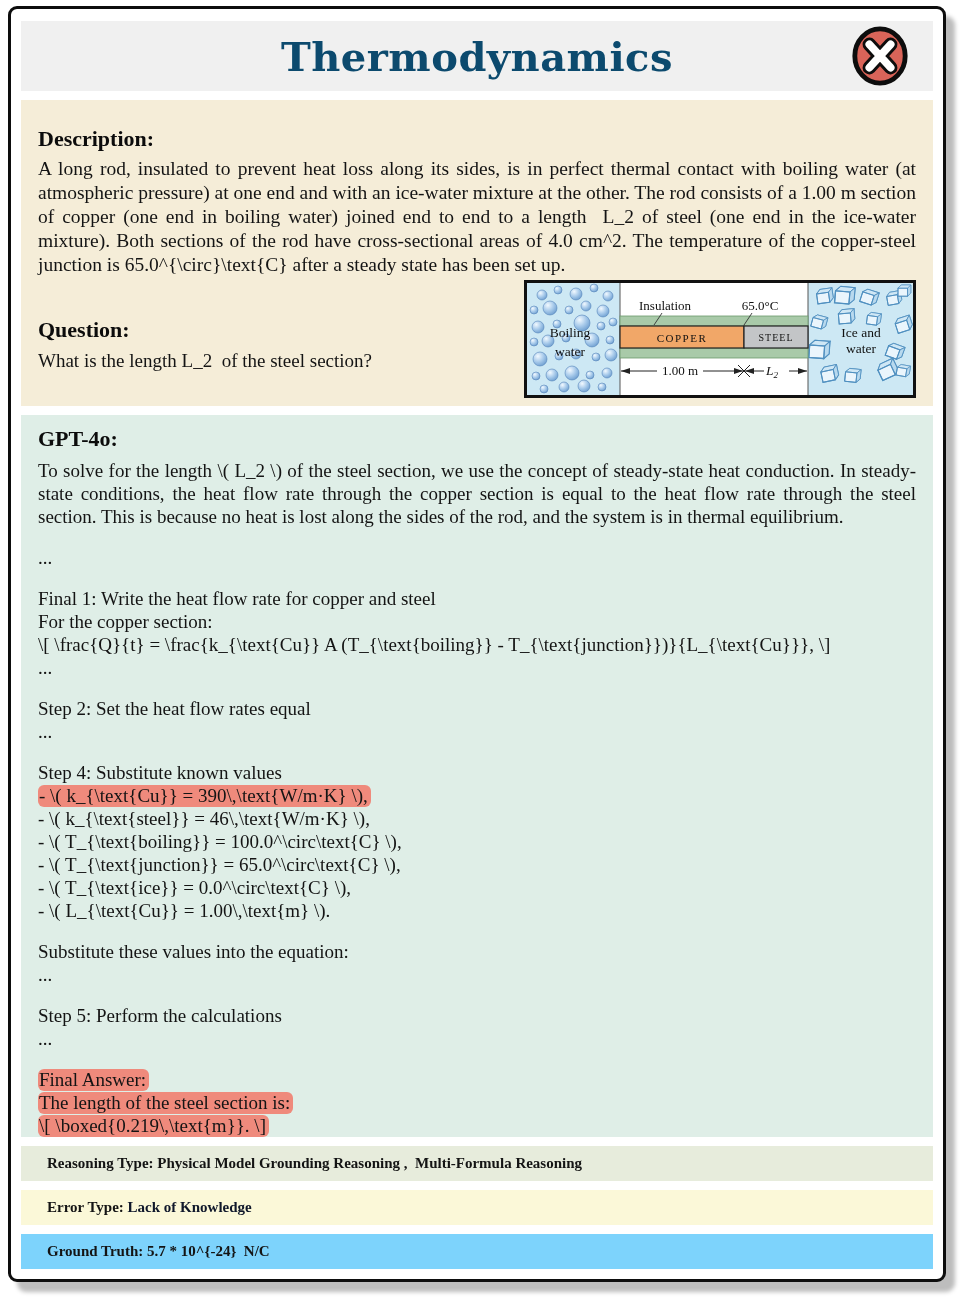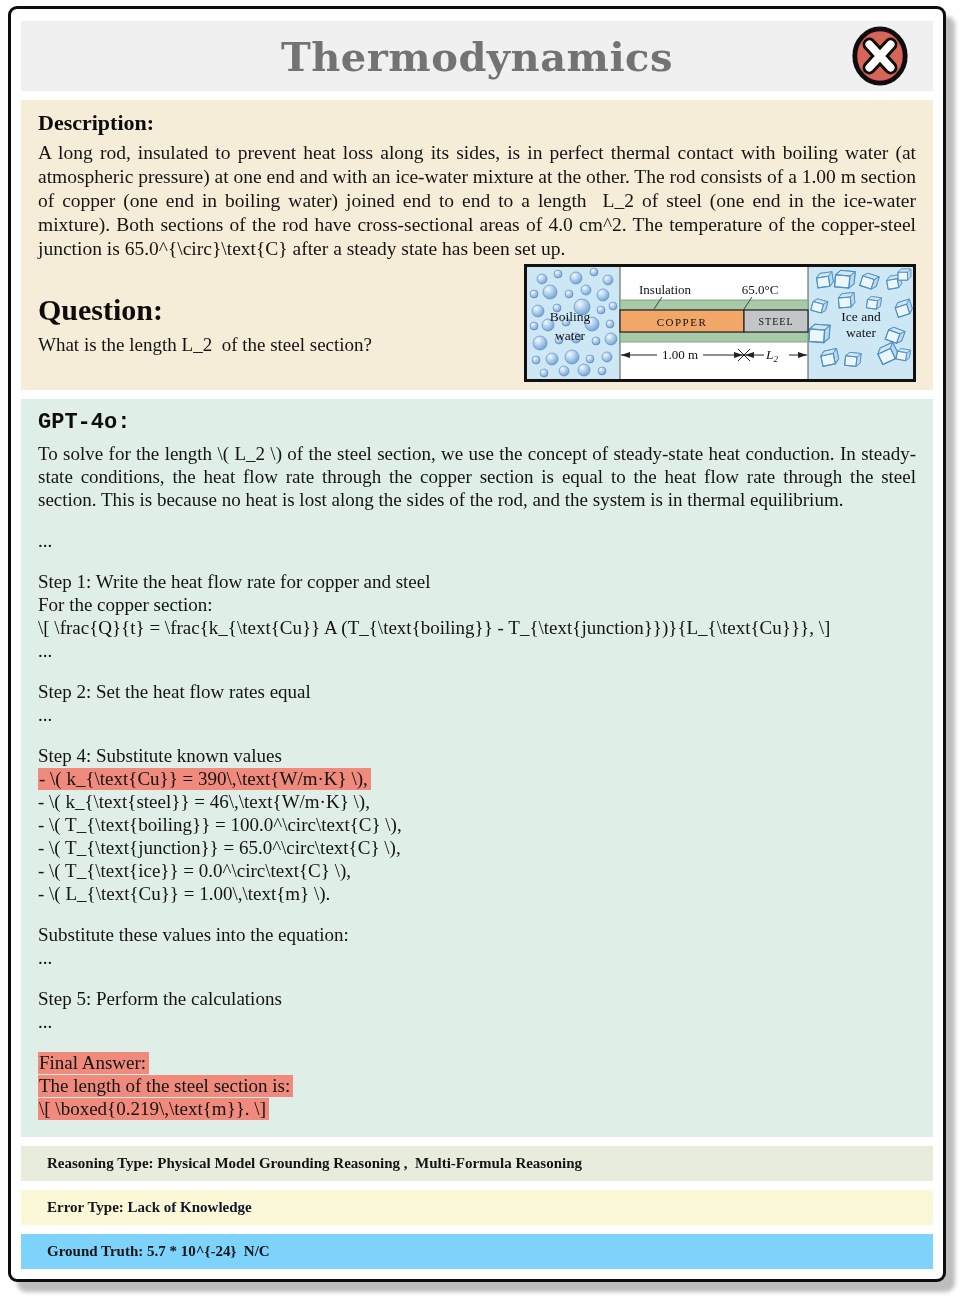--- a/index.html
+++ b/index.html
@@ -6,38 +6,38 @@
   body{width:974px;height:1308px;position:relative;font-family:"Liberation Serif",serif;color:#141414;}
   .card{
     position:absolute;left:8px;top:6px;width:938px;height:1276px;
     background:#fff;border:3px solid #0d0d0d;border-radius:9px;
     box-shadow:9px 10px 4px #bdbdbd;
     padding:12px 10px 10px 10px;display:flex;flex-direction:column;gap:9px;box-sizing:border-box;
   }
   
   .titlebar{background:#f0f0f0;height:70px;flex:0 0 auto;position:relative;
     display:flex;align-items:center;justify-content:center;}
-  .titlebar h1{margin:0;font-family:"DejaVu Serif",serif;font-weight:700;font-size:40px;letter-spacing:.5px;color:#737373;}
+  .titlebar h1{margin:0;font-family:"DejaVu Serif",serif;font-weight:700;font-size:40px;letter-spacing:.5px;color:#0c4a6e;}
   .closebtn{position:absolute;right:22px;top:4px;width:62px;height:62px;cursor:pointer;}
   
-  .descbox{background:#f5edd8;padding:10px 17px 8px 17px;flex:0 0 auto;}
+  .descbox{background:#f5edd8;padding:26px 17px 8px 17px;flex:0 0 auto;}
   .descbox h2,.gptbox h2{margin:0 0 5px 0;font-size:22px;font-weight:700;color:#0c0c0c;}
   .descbox p{margin:0;font-size:19.5px;line-height:24px;text-align:justify;white-space:pre-wrap;}
   .qrow{display:flex;margin-top:3px;align-items:flex-end;}
   .qcol{flex:1 1 auto;padding-bottom:26px;}
-  .qcol h2{margin:0 0 7px 0;font-size:30px;font-weight:700;}
+  .qcol h2{margin:0 0 7px 0;font-size:22px;font-weight:700;}
   .qcol .qtext{font-size:19px;white-space:pre-wrap;}
   .figwrap{flex:0 0 392px;width:392px;height:118px;}
   
   .gptbox{background:#dfeee7;padding:11px 17px 10px 17px;flex:1 1 auto;overflow:hidden;}
-  .gptbox h2{margin-bottom:7px;font-family:Liberation Mono, monospace;}
+  .gptbox h2{margin-bottom:7px;}
   .gpt-group + .gpt-group{margin-top:18px;}
   .gpt-line{font-size:19px;line-height:23px;min-height:23px;white-space:pre-wrap;}
   .gpt-group.para .gpt-line{text-align:justify;}
-  .gpt-line span.hl{background:#ef8a7c;padding:0 3px 1px 1px;}
+  .gpt-line span.hl{background:#ef8a7c;padding:0 3px 1px 1px;border-radius:6px;}
   
   .metarow{flex:0 0 auto;padding:9px 26px;font-size:15px;font-weight:700;white-space:pre-wrap;}
   .metarow.sage{background:#e7ecdc;}
   .metarow.yellow{background:#fbf8d8;}
   .metarow.blue{background:#7dd3fc;}
   .metarow .red{color:#0f172a;}
   svg text{font-family:"Liberation Serif",serif;}
 </style>
 </head>
 <body>
@@ -185,21 +185,21 @@
   <div class="gptbox">
     <h2>GPT-4o:</h2>
     <div>
         <div class="gpt-group para">
           <div class="gpt-line"><span>To solve for the length \( L_2 \) of the steel section, we use the concept of steady-state heat conduction. In steady-state conditions, the heat flow rate through the copper section is equal to the heat flow rate through the steel section. This is because no heat is lost along the sides of the rod, and the system is in thermal equilibrium.</span></div>
         </div>
         <div class="gpt-group">
           <div class="gpt-line"><span>...</span></div>
         </div>
         <div class="gpt-group">
-          <div class="gpt-line"><span>Step 1: Write the heat flow rate for copper and steel</span></div>
+          <div class="gpt-line"><span>Final 1: Write the heat flow rate for copper and steel</span></div>
           <div class="gpt-line"><span>For the copper section:</span></div>
           <div class="gpt-line"><span>\[ \frac{Q}{t} = \frac{k_{\text{Cu}} A (T_{\text{boiling}} - T_{\text{junction}})}{L_{\text{Cu}}}, \]</span></div>
           <div class="gpt-line"><span>...</span></div>
         </div>
         <div class="gpt-group">
           <div class="gpt-line"><span>Step 2: Set the heat flow rates equal</span></div>
           <div class="gpt-line"><span>...</span></div>
         </div>
         <div class="gpt-group">
           <div class="gpt-line"><span>Step 4: Substitute known values</span></div>

